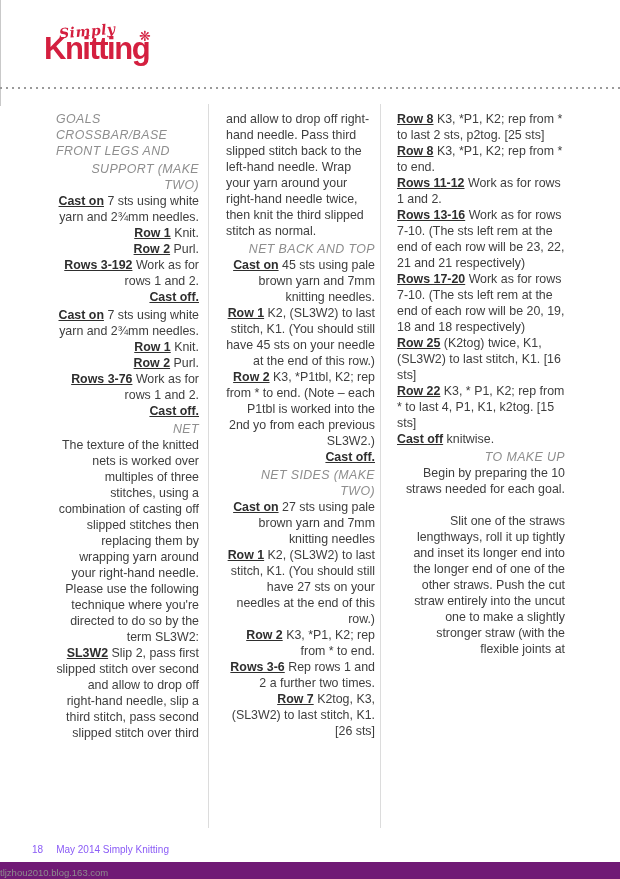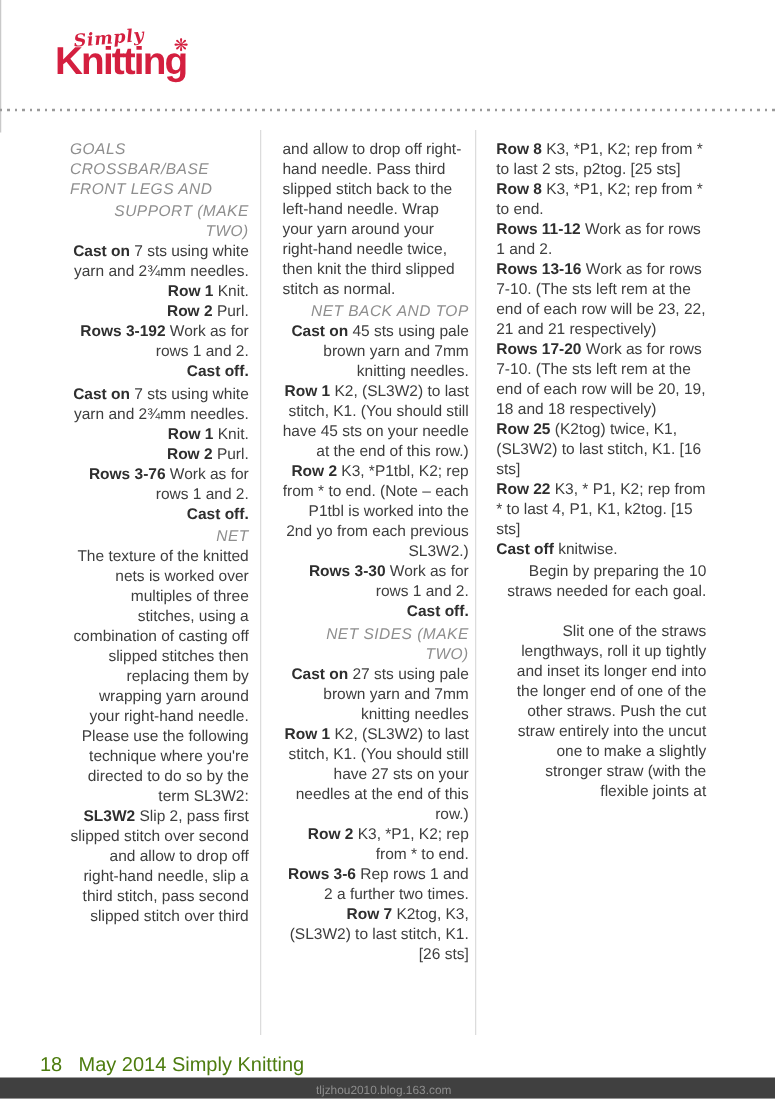--- a/index.html
+++ b/index.html
@@ -30,35 +30,35 @@
     background:repeating-linear-gradient(90deg,#9a9a9a 0 2px,transparent 2px 6px);
   }
 
   
   .col{position:absolute;top:111px;font-size:12.4px;line-height:16px;color:#3e3e3e;}
   #col1{left:56px;width:143px;}
   #col2{left:226px;width:149px;}
   #col3{left:397px;width:168px;}
   .block + .block{margin-top:2px;text-align:right;}
   .heading div, .section-title{color:#8e8e8e;letter-spacing:.4px;font-style:italic;}
-  .para .b{font-weight:bold;color:#2e2e2e;}
+  .para .b{font-weight:bold;color:#2e2e2e;text-decoration:underline;}
   .spacer{height:16px;}
 
   .col-divider{position:absolute;top:104px;width:1px;height:724px;background:#dcdcdc;}
   #divider1{left:208px;}
   #divider2{left:380px;}
 
   
-  .footer{position:absolute;left:32px;top:844px;font-size:16px;color:#4d7c0f;}
+  .footer{position:absolute;left:32px;top:844px;font-size:10px;color:#8b5cf6;}
   .footer .pagenum{margin-right:13px;}
 
   
   .bottom-bar{
-    position:absolute;left:0;bottom:0;width:620px;height:17px;background:#404040;
-    text-align:center;
+    position:absolute;left:0;bottom:0;width:620px;height:17px;background:#701a75;
+    text-align:left;
   }
   .bottom-bar .watermark{font-size:9.5px;color:#8d8d8d;line-height:17px;padding-right:6px;display:inline-block;}
 </style>
 </head>
 <body>
 
 <div class="edge-line"></div>
 
 <div class="logo">
   <span class="script">Simply</span>
@@ -99,21 +99,20 @@
   </div>
 <div class="col" id="col2">
     <div class="block">
       <div class="para"><span>and allow to drop off right-hand needle. Pass third slipped stitch back to the left-hand needle. Wrap your yarn around your right-hand needle twice, then knit the third slipped stitch as normal.</span></div>
     </div>
     <div class="block">
       <div class="section-title">NET BACK AND TOP</div>
       <div class="para"><span class="b">Cast on</span><span> 45 sts using pale brown yarn and 7mm knitting needles.</span></div>
       <div class="para"><span class="b">Row 1</span><span> K2, (SL3W2) to last stitch, K1. (You should still have 45 sts on your needle at the end of this row.)</span></div>
       <div class="para"><span class="b">Row 2</span><span> K3, *P1tbl, K2; rep from * to end. (Note – each P1tbl is worked into the 2nd yo from each previous SL3W2.)</span></div>
-      <div class="para"><span class="b">Rows 3-30</span><span> Work as for rows 1 and 2.</span></div>
       <div class="para"><span class="b">Cast off.</span></div>
     </div>
     <div class="block">
       <div class="section-title">NET SIDES (MAKE TWO)</div>
       <div class="para"><span class="b">Cast on</span><span> 27 sts using pale brown yarn and 7mm knitting needles</span></div>
       <div class="para"><span class="b">Row 1</span><span> K2, (SL3W2) to last stitch, K1. (You should still have 27 sts on your needles at the end of this row.)</span></div>
       <div class="para"><span class="b">Row 2</span><span> K3, *P1, K2; rep from * to end.</span></div>
       <div class="para"><span class="b">Rows 3-6</span><span> Rep rows 1 and 2 a further two times.</span></div>
       <div class="para"><span class="b">Row 7</span><span> K2tog, K3, (SL3W2) to last stitch, K1. [26 sts]</span></div>
     </div>
@@ -123,20 +122,21 @@
       <div class="para"><span class="b">Row 8</span><span> K3, *P1, K2; rep from * to last 2 sts, p2tog. [25 sts]</span></div>
       <div class="para"><span class="b">Row 8</span><span> K3, *P1, K2; rep from * to end.</span></div>
       <div class="para"><span class="b">Rows 11-12</span><span> Work as for rows 1 and 2.</span></div>
       <div class="para"><span class="b">Rows 13-16</span><span> Work as for rows 7-10. (The sts left rem at the end of each row will be 23, 22, 21 and 21 respectively)</span></div>
       <div class="para"><span class="b">Rows 17-20</span><span> Work as for rows 7-10. (The sts left rem at the end of each row will be 20, 19, 18 and 18 respectively)</span></div>
       <div class="para"><span class="b">Row 25</span><span> (K2tog) twice, K1, (SL3W2) to last stitch, K1. [16 sts]</span></div>
       <div class="para"><span class="b">Row 22</span><span> K3, * P1, K2; rep from * to last 4, P1, K1, k2tog. [15 sts]</span></div>
       <div class="para"><span class="b">Cast off</span><span> knitwise.</span></div>
     </div>
     <div class="block">
+      <div class="section-title">TO MAKE UP</div>
       <div class="para"><span>Begin by preparing the 10 straws needed for each goal.</span></div>
       <div class="spacer"></div>
       <div class="para"><span>Slit one of the straws lengthways, roll it up tightly and inset its longer end into the longer end of one of the other straws. Push the cut straw entirely into the uncut one to make a slightly stronger straw (with the flexible joints at</span></div>
     </div>
   </div>
 
 <div class="col-divider" id="divider1"></div>
 <div class="col-divider" id="divider2"></div>
 
 <div class="footer">

